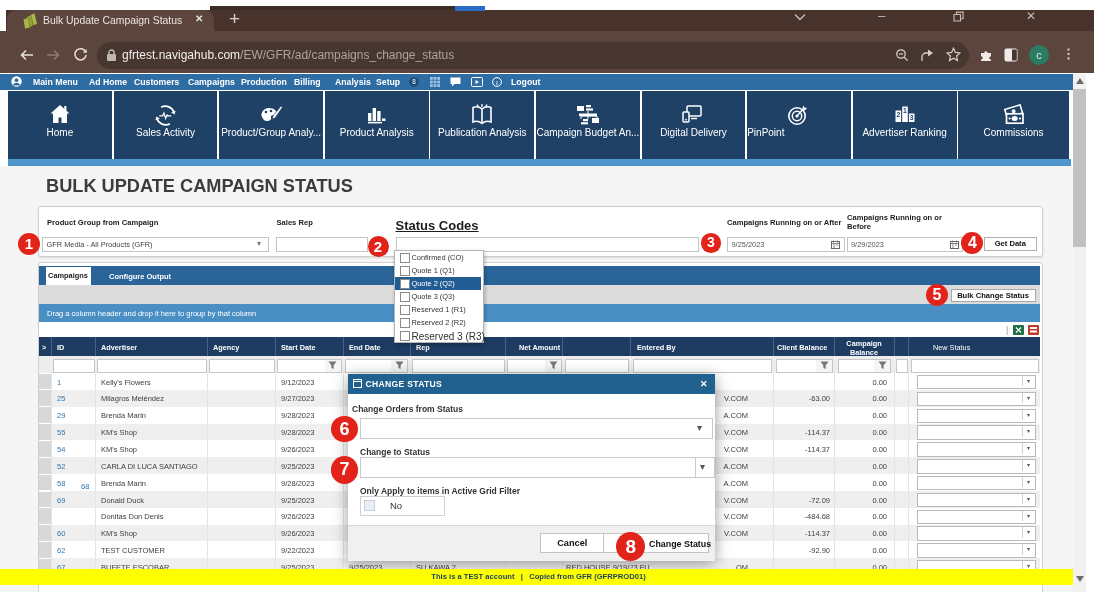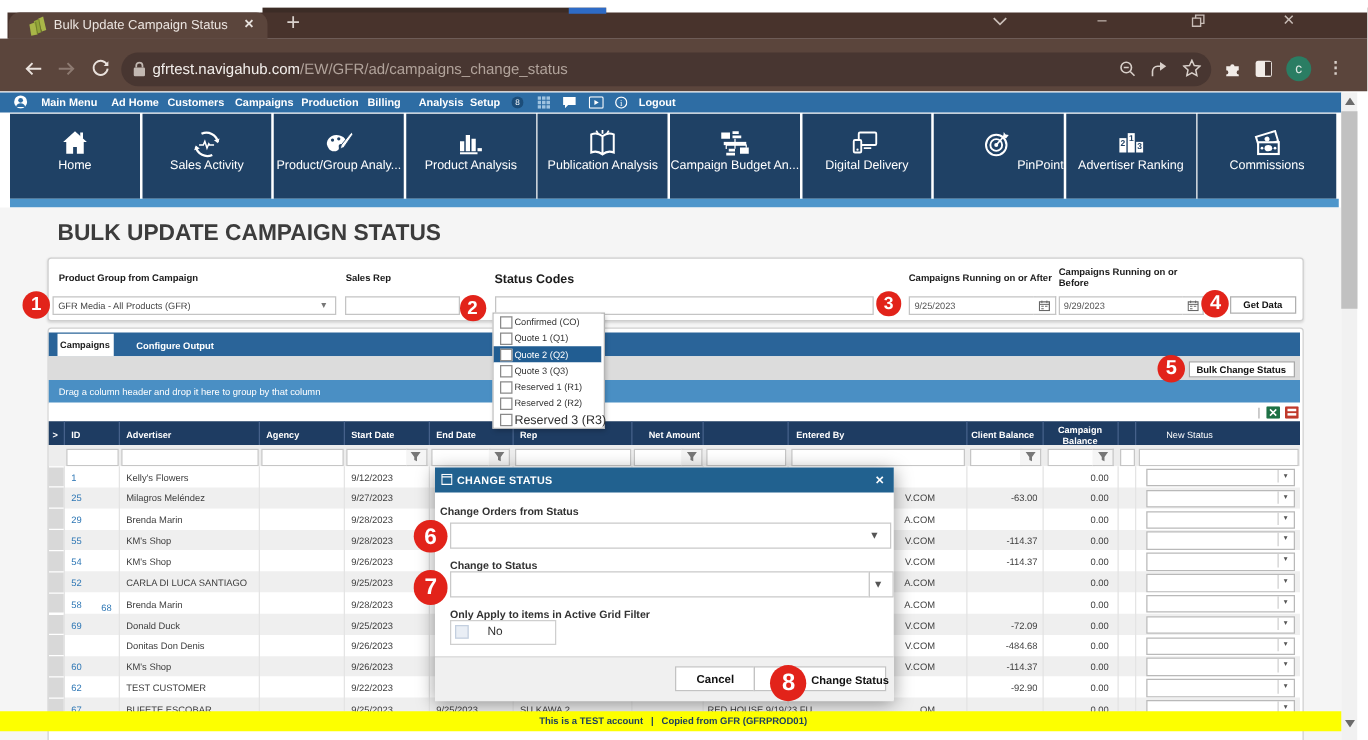--- a/index.html
+++ b/index.html
@@ -188,21 +188,21 @@
 <div class="abs" style="left:747.2px;top:91.1px;width:103.8px;height:67.9px;background:#1f4165;"></div>
 <div class="abs" style="left:747.2px;top:104px;width:103.8px;height:24px;display:flex;justify-content:center;">
     <svg width="24" height="22" viewBox="0 0 24 22">
       <circle cx="10" cy="12" r="8.2" stroke="#fff" stroke-width="1.6" fill="none"></circle>
       <circle cx="10" cy="12" r="4.7" stroke="#fff" stroke-width="1.5" fill="none"></circle>
       <circle cx="10" cy="12" r="1.6" fill="#fff"></circle>
       <path d="M10 12 L17 4" stroke="#fff" stroke-width="1.4"></path>
       <path d="M16 1.5 l1.5 2 2.5 0.5 -2 2.5 -2.5 -0.5 z" fill="#fff"></path>
     </svg>
   </div>
-<div class="abs" style="left:747.2px;top:127px;width:103.8px;text-align:right;font-size:10px;color:#fff;white-space:nowrap;overflow:hidden;">PinPoint</div>
+<div class="abs" style="left:747.2px;top:127px;width:103.8px;text-align:left;font-size:10px;color:#fff;white-space:nowrap;overflow:hidden;">PinPoint</div>
 <div class="abs" style="left:852.8px;top:91.1px;width:103.8px;height:67.9px;background:#1f4165;"></div>
 <div class="abs" style="left:852.8px;top:104px;width:103.8px;height:24px;display:flex;justify-content:center;">
     <svg width="23" height="20" viewBox="0 0 23 20">
       <rect x="2.5" y="6.5" width="5.6" height="11.5" fill="#fff"></rect>
       <rect x="9.2" y="2.5" width="5.6" height="15.5" fill="#fff"></rect>
       <rect x="15.9" y="9.5" width="5.6" height="8.5" fill="#fff"></rect>
       <text x="5.3" y="12.5" font-size="6.8" fill="#1f4165" text-anchor="middle" font-weight="bold" font-family="Liberation Sans">2</text>
       <text x="12" y="8.5" font-size="6.8" fill="#1f4165" text-anchor="middle" font-weight="bold" font-family="Liberation Sans">1</text>
       <text x="18.7" y="15.5" font-size="6.8" fill="#1f4165" text-anchor="middle" font-weight="bold" font-family="Liberation Sans">3</text>
     </svg>
@@ -221,21 +221,21 @@
       <circle cx="18" cy="14.5" r="1.1" fill="#fff"></circle>
     </svg>
   </div>
 <div class="abs" style="left:958.4px;top:127px;width:110.3px;text-align:center;font-size:10px;color:#fff;white-space:nowrap;overflow:hidden;">Commissions</div>
 <div class="abs" style="left:8px;top:159px;width:1062.5px;height:6.6px;background:#4e96cb;"></div>
 <div class="abs" style="left:0px;top:165.6px;width:1073px;height:426.4px;background:#f5f5f5;"></div>
 <div class="abs" style="left:46px;top:175.5px;white-space:nowrap;font-size:18.2px;font-weight:bold;color:#3c3c3c;">BULK UPDATE CAMPAIGN STATUS</div>
 <div class="abs" style="left:37.6px;top:206.3px;width:1003px;height:49px;background:#fff;border:1px solid #cfcfcf;border-radius:3px;box-shadow:0 1px 2px rgba(0,0,0,0.12);"></div>
 <div class="abs" style="left:47px;top:217.5px;white-space:nowrap;font-size:7.6px;font-weight:bold;color:#1c1c1c;">Product Group from Campaign</div>
 <div class="abs" style="left:276.5px;top:217.5px;white-space:nowrap;font-size:7.6px;font-weight:bold;color:#1c1c1c;">Sales Rep</div>
-<div class="abs" style="left:395.5px;top:217.5px;white-space:nowrap;font-size:10px;font-weight:bold;color:#1c1c1c;">Status Codes</div>
+<div class="abs" style="left:395.5px;top:217.5px;white-space:nowrap;font-size:13px;font-weight:bold;color:#1c1c1c;text-decoration:underline;">Status Codes</div>
 <div class="abs" style="left:727px;top:217.5px;white-space:nowrap;font-size:7.6px;font-weight:bold;color:#1c1c1c;">Campaigns Running on or After</div>
 <div class="abs" style="left:847px;top:212.5px;white-space:nowrap;font-size:7.6px;font-weight:bold;color:#1c1c1c;">Campaigns Running on or<br>Before</div>
 <div class="abs" style="left:42.3px;top:237.3px;width:224.3px;height:13px;background:#fff;border:1px solid #c4c4c4;"></div>
 <div class="abs" style="left:46.5px;top:240px;white-space:nowrap;font-size:7.4px;color:#444;">GFR Media - All Products (GFR)</div>
 <div class="abs" style="left:257px;top:238.5px;white-space:nowrap;font-size:8px;color:#777;">▾</div>
 <div class="abs" style="left:275.6px;top:237.3px;width:90.5px;height:13px;background:#fff;border:1px solid #c4c4c4;"></div>
 <div class="abs" style="left:395.7px;top:237.3px;width:301.3px;height:13px;background:#fff;border:1px solid #c4c4c4;"></div>
 <div class="abs" style="left:727.4px;top:237.3px;width:100px;height:13px;background:#fff;border:1px solid #c4c4c4;"></div>
 <div class="abs" style="left:731.5px;top:240px;white-space:nowrap;font-size:7.4px;color:#555;">9/25/2023</div>
 <div class="abs" style="left:827.4px;top:237.3px;width:16.5px;height:13px;background:#fff;border:1px solid #c4c4c4;border-left:0;"></div>

